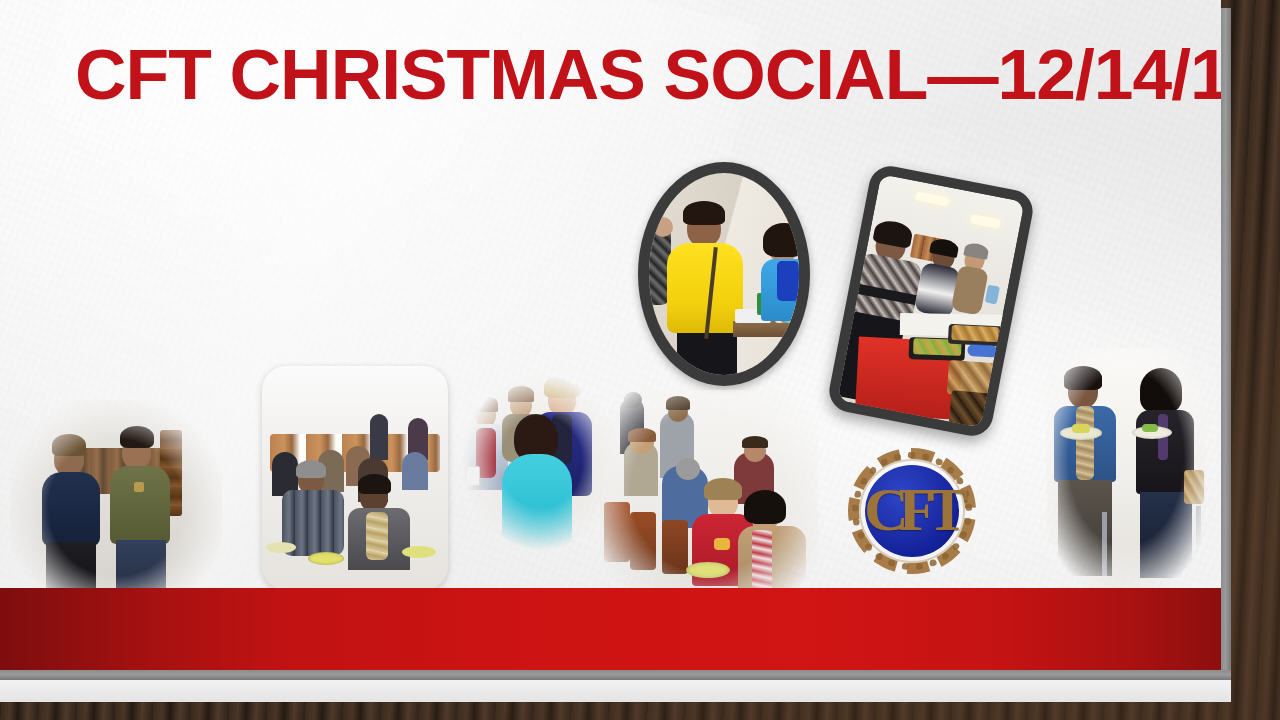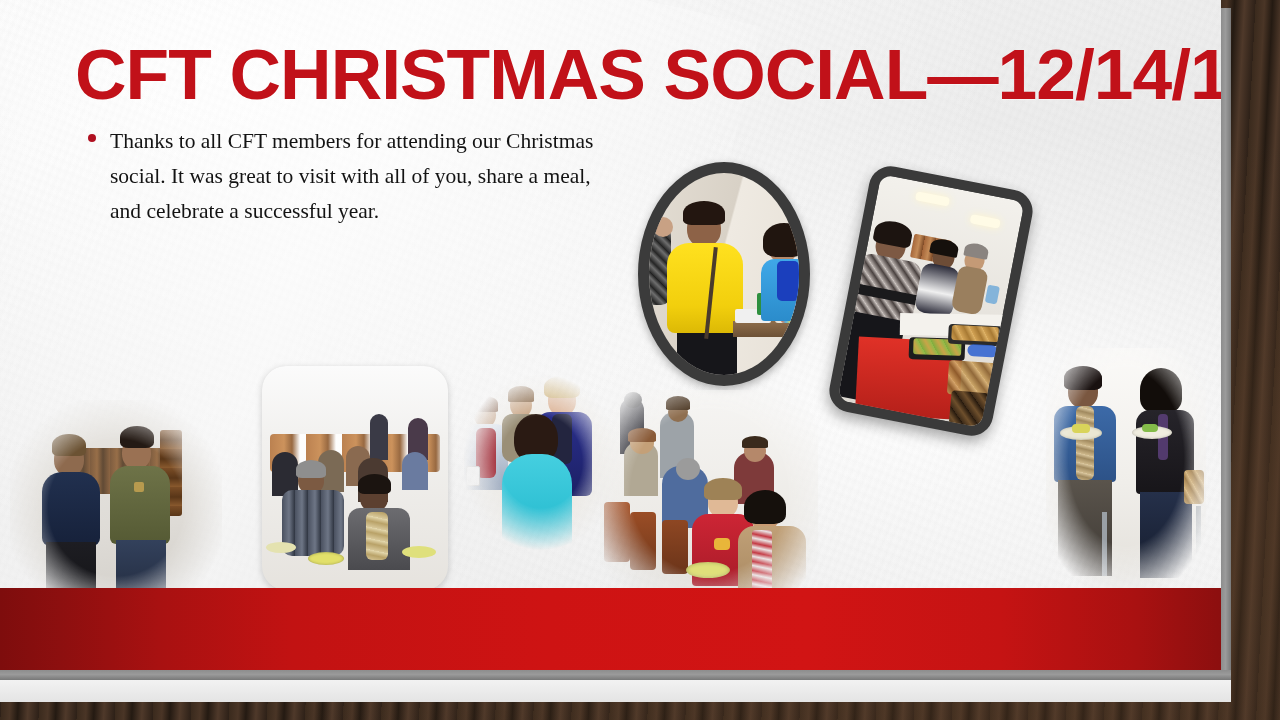--- a/index.html
+++ b/index.html
@@ -204,24 +204,20 @@
 <div class="backdrop">
 
   <div class="slide">
     <div class="slide-paper-texture"></div>
     <div class="slide-sheen"></div>
 
     <div class="title nosel">CFT CHRISTMAS SOCIAL—12/14/15</div>
 
     <div class="bullets">
 
-      <div class="bullet-row">
-        <span class="bullet-dot"></span>
-        <span class="bullet-text">Thanks to all CFT members for attending our Christmas social. It was great to visit with all of you, share a meal, and celebrate a successful year.</span>
-      </div>
 
 
     </div>
 
     <div class="photo ph-soft2" style="left:10px; top:400px; width:212px; height:215px;">
       <div class="scene">
         <div class="wall" style="background:linear-gradient(170deg,#e9e7e3,#dedbd6 60%,#cfccc6);"></div>
 
         <div class="fig" style="left:60px;top:48px;width:110px;height:46px;background:repeating-linear-gradient(90deg,#6b4524 0px,#8a5a2e 7px,#4a3018 13px,#7d5029 20px);opacity:.85;border-radius:3px;"></div>
         <div class="fig" style="left:150px;top:30px;width:22px;height:86px;background:repeating-linear-gradient(180deg,#7a4d26 0px,#593618 10px,#8a5a2e 19px);border-radius:3px;"></div>
@@ -389,20 +385,26 @@
           <div class="fig" style="left:96px;top:130px;width:54px;height:20px;border-radius:4px;background:#2b2b2b;transform:rotate(-8deg);"></div>
           <div class="fig" style="left:99px;top:131px;width:47px;height:15px;border-radius:3px;background:repeating-linear-gradient(60deg,#d3a355 0px,#a87a34 6px,#e0b468 11px);transform:rotate(-8deg);"></div>
           <div class="fig" style="left:104px;top:166px;width:54px;height:34px;border-radius:4px;background:repeating-linear-gradient(50deg,#caa15e 0px,#8a5f2c 7px,#d8b173 13px);opacity:.92;transform:rotate(-7deg);"></div>
           <div class="fig" style="left:112px;top:196px;width:48px;height:34px;border-radius:4px;background:repeating-linear-gradient(50deg,#3c2a18 0px,#6e4f2c 6px,#24180d 12px);transform:rotate(-6deg);"></div>
           <div class="fig" style="left:118px;top:148px;width:30px;height:12px;border-radius:6px;background:#2b5fd0;opacity:.85;transform:rotate(-8deg);"></div>
           <div class="fig" style="left:126px;top:88px;width:12px;height:18px;border-radius:3px;background:#6aa8d8;opacity:.8;"></div>
         </div>
       </div>
     </div>
 
+    <div class="logo">
+      <div class="wreath"></div>
+      <div class="wreath2"></div>
+      <div class="disc"></div>
+      <div class="mono nosel">CFT</div>
+    </div>
 
     <div class="photo ph-soft3" style="left:1046px; top:348px; width:160px; height:244px;">
       <div class="scene">
         <div class="wall" style="background:linear-gradient(180deg,#fbfaf8,#f0eeea 55%,#e2dfd9);"></div>
 
         <div class="fig" style="left:22px;top:26px;width:30px;height:34px;border-radius:50% 50% 45% 45%;background:#7a5740;"></div>
         <div class="fig" style="left:18px;top:18px;width:38px;height:24px;border-radius:50% 50% 20% 20%;background:#191110;"></div>
         <div class="fig" style="left:8px;top:58px;width:62px;height:76px;border-radius:14px 14px 4px 4px;background:linear-gradient(180deg,#3c6aa8,#2d5287);"></div>
         <div class="fig" style="left:30px;top:58px;width:18px;height:74px;background:repeating-linear-gradient(14deg,#cdb78a 0px,#a18a5f 5px,#ddcaa2 9px);border-radius:6px;"></div>
         <div class="fig" style="left:12px;top:132px;width:54px;height:96px;background:linear-gradient(180deg,#5a544c,#3e3934);"></div>

